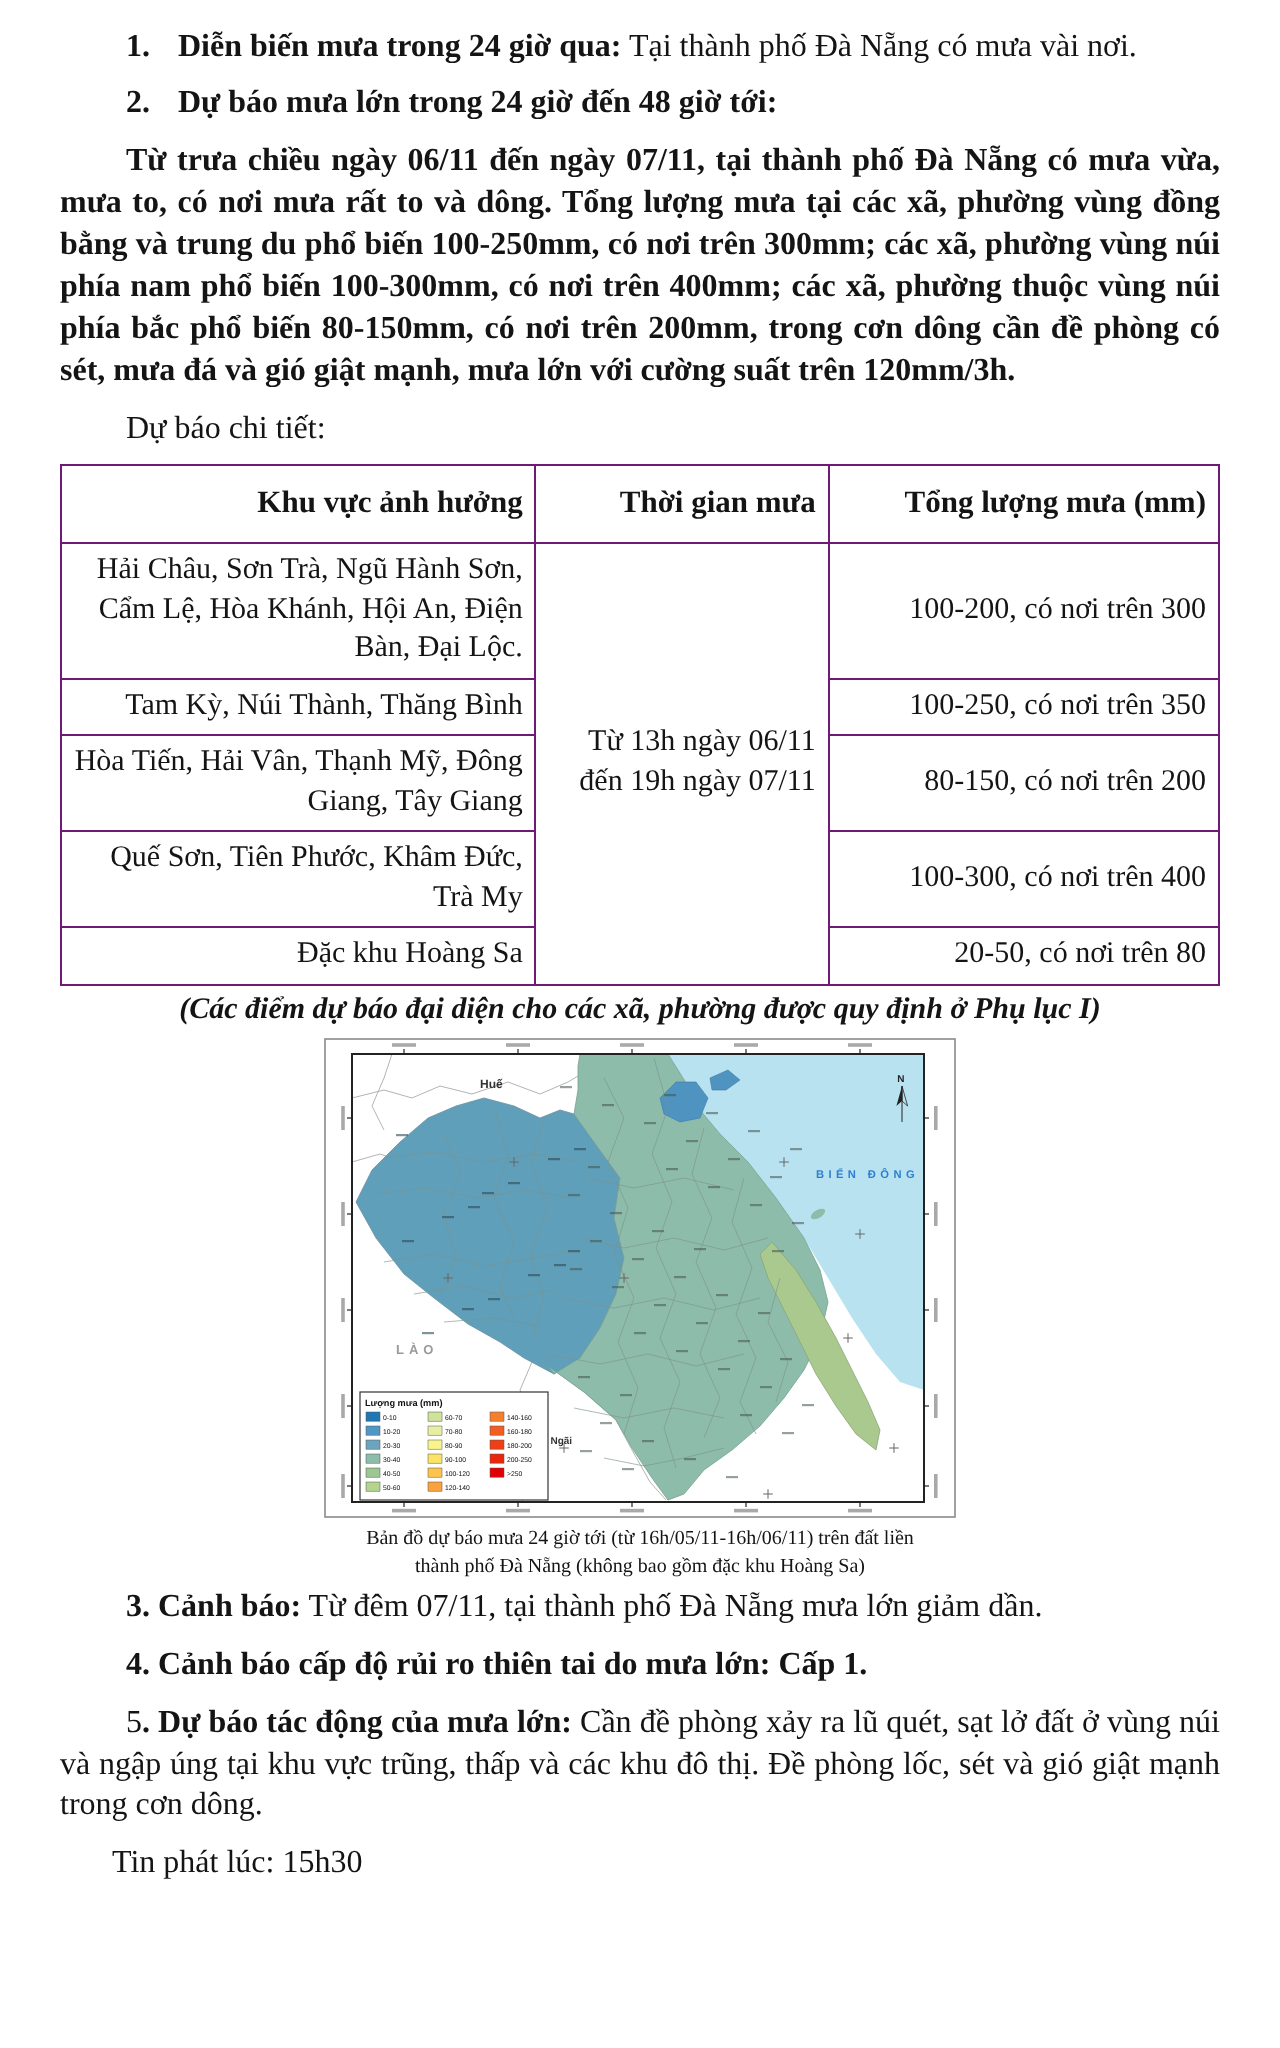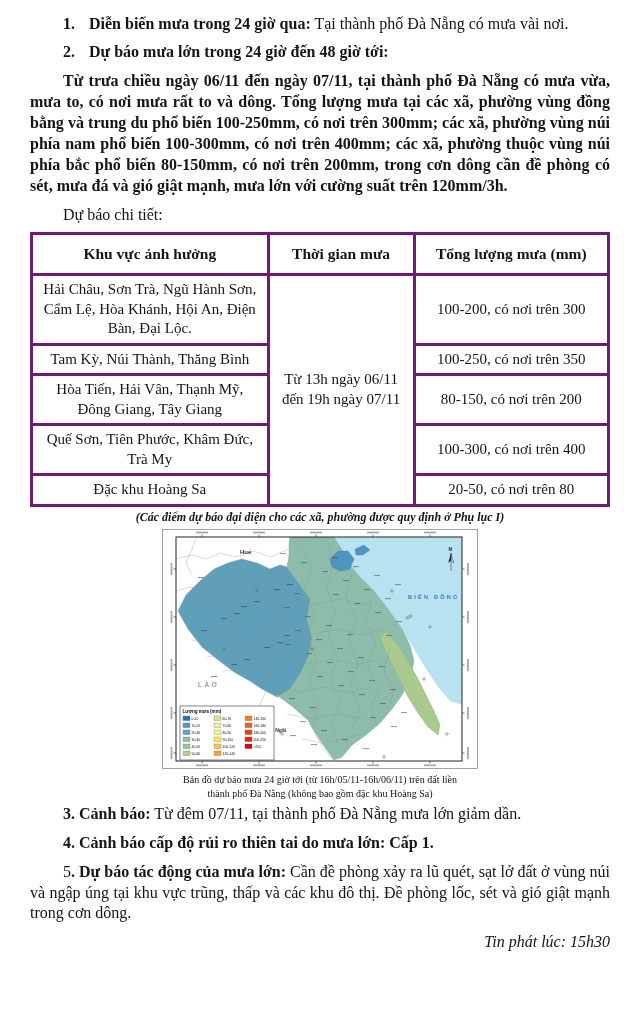--- a/index.html
+++ b/index.html
@@ -6,29 +6,29 @@
   html,body { width:640px; background:#ffffff; }
   body { height:1024px; overflow:hidden; font-family:"Liberation Serif", serif; color:#141414; }
   .page { padding:14px 30px 0 30px; font-size:16px; line-height:1.3; }
   .bold { font-weight:bold;text-align:right; }
   .title { text-align:center; font-weight:bold; font-size:16.5px; margin-bottom:10px; letter-spacing:0.2px; }
   .item { padding-left:33px; margin-bottom:7px; }
   .item .num { font-weight:bold; padding-right:14px; }
   .para { text-align:justify; text-indent:33px; margin-bottom:9px; line-height:1.32;font-weight:bold; }
   .detail-label { padding-left:33px; margin:4px 0 6px 0; }
   table.forecast { width:100%; border-collapse:collapse; font-size:15px; line-height:1.3; }
-  table.forecast th, table.forecast td { border:3px solid #701a75; text-align:center; vertical-align:middle; padding:4px 6px; }
+  table.forecast th, table.forecast td { border:1px solid #701a75; text-align:right; vertical-align:middle; padding:4px 6px; }
   table.forecast th { font-size:15.5px; font-weight:bold; padding:9px 6px; }
   col.c1 { width:41%; } col.c2 { width:25.3%; } col.c3 { width:33.7%; }
-  .note { text-align:center; font-style:italic; font-weight:600; font-size:12px; margin:3px 0 4px 0; }
+  .note { text-align:center; font-style:italic; font-weight:600; font-size:15px; margin:3px 0 4px 0; }
   .map-wrap { display:flex; justify-content:center; margin:2px 0 4px 0; }
   .map-caption { text-align:center; font-size:10px; line-height:1.35; margin-bottom:4px; }
   .sec { padding-left:0; text-indent:33px; margin-bottom:8px; text-align:justify;font-family:Liberation Serif, serif; }
   .footer1 { text-indent:20px; margin:10px 0 4px 0; }
-  .footer2 { text-indent:26px; font-style:italic; margin-bottom:8px;text-align:right; }
+  .footer2 { text-indent:26px; margin-bottom:8px; }
   
   svg { font-family:"Liberation Sans", sans-serif; }
   .m-hue { font-size:6px; font-weight:bold; fill:#333; }
   .m-lao { font-size:6.5px; font-weight:bold; fill:#9b9b9b; letter-spacing:2.5px; }
   .m-sea { font-size:5.6px; font-weight:bold; fill:#2f7fd0; letter-spacing:2.2px; }
   .m-qn  { font-size:5px; font-weight:bold; fill:#333; }
   .m-n   { font-size:5px; font-weight:bold; fill:#222; }
   .lg-title { font-size:4.6px; font-weight:bold; fill:#111; }
   .lg-label { font-size:3.4px; fill:#111; }
   .districts path { fill:none; stroke:#7d938c; stroke-width:0.35; opacity:0.9; }

